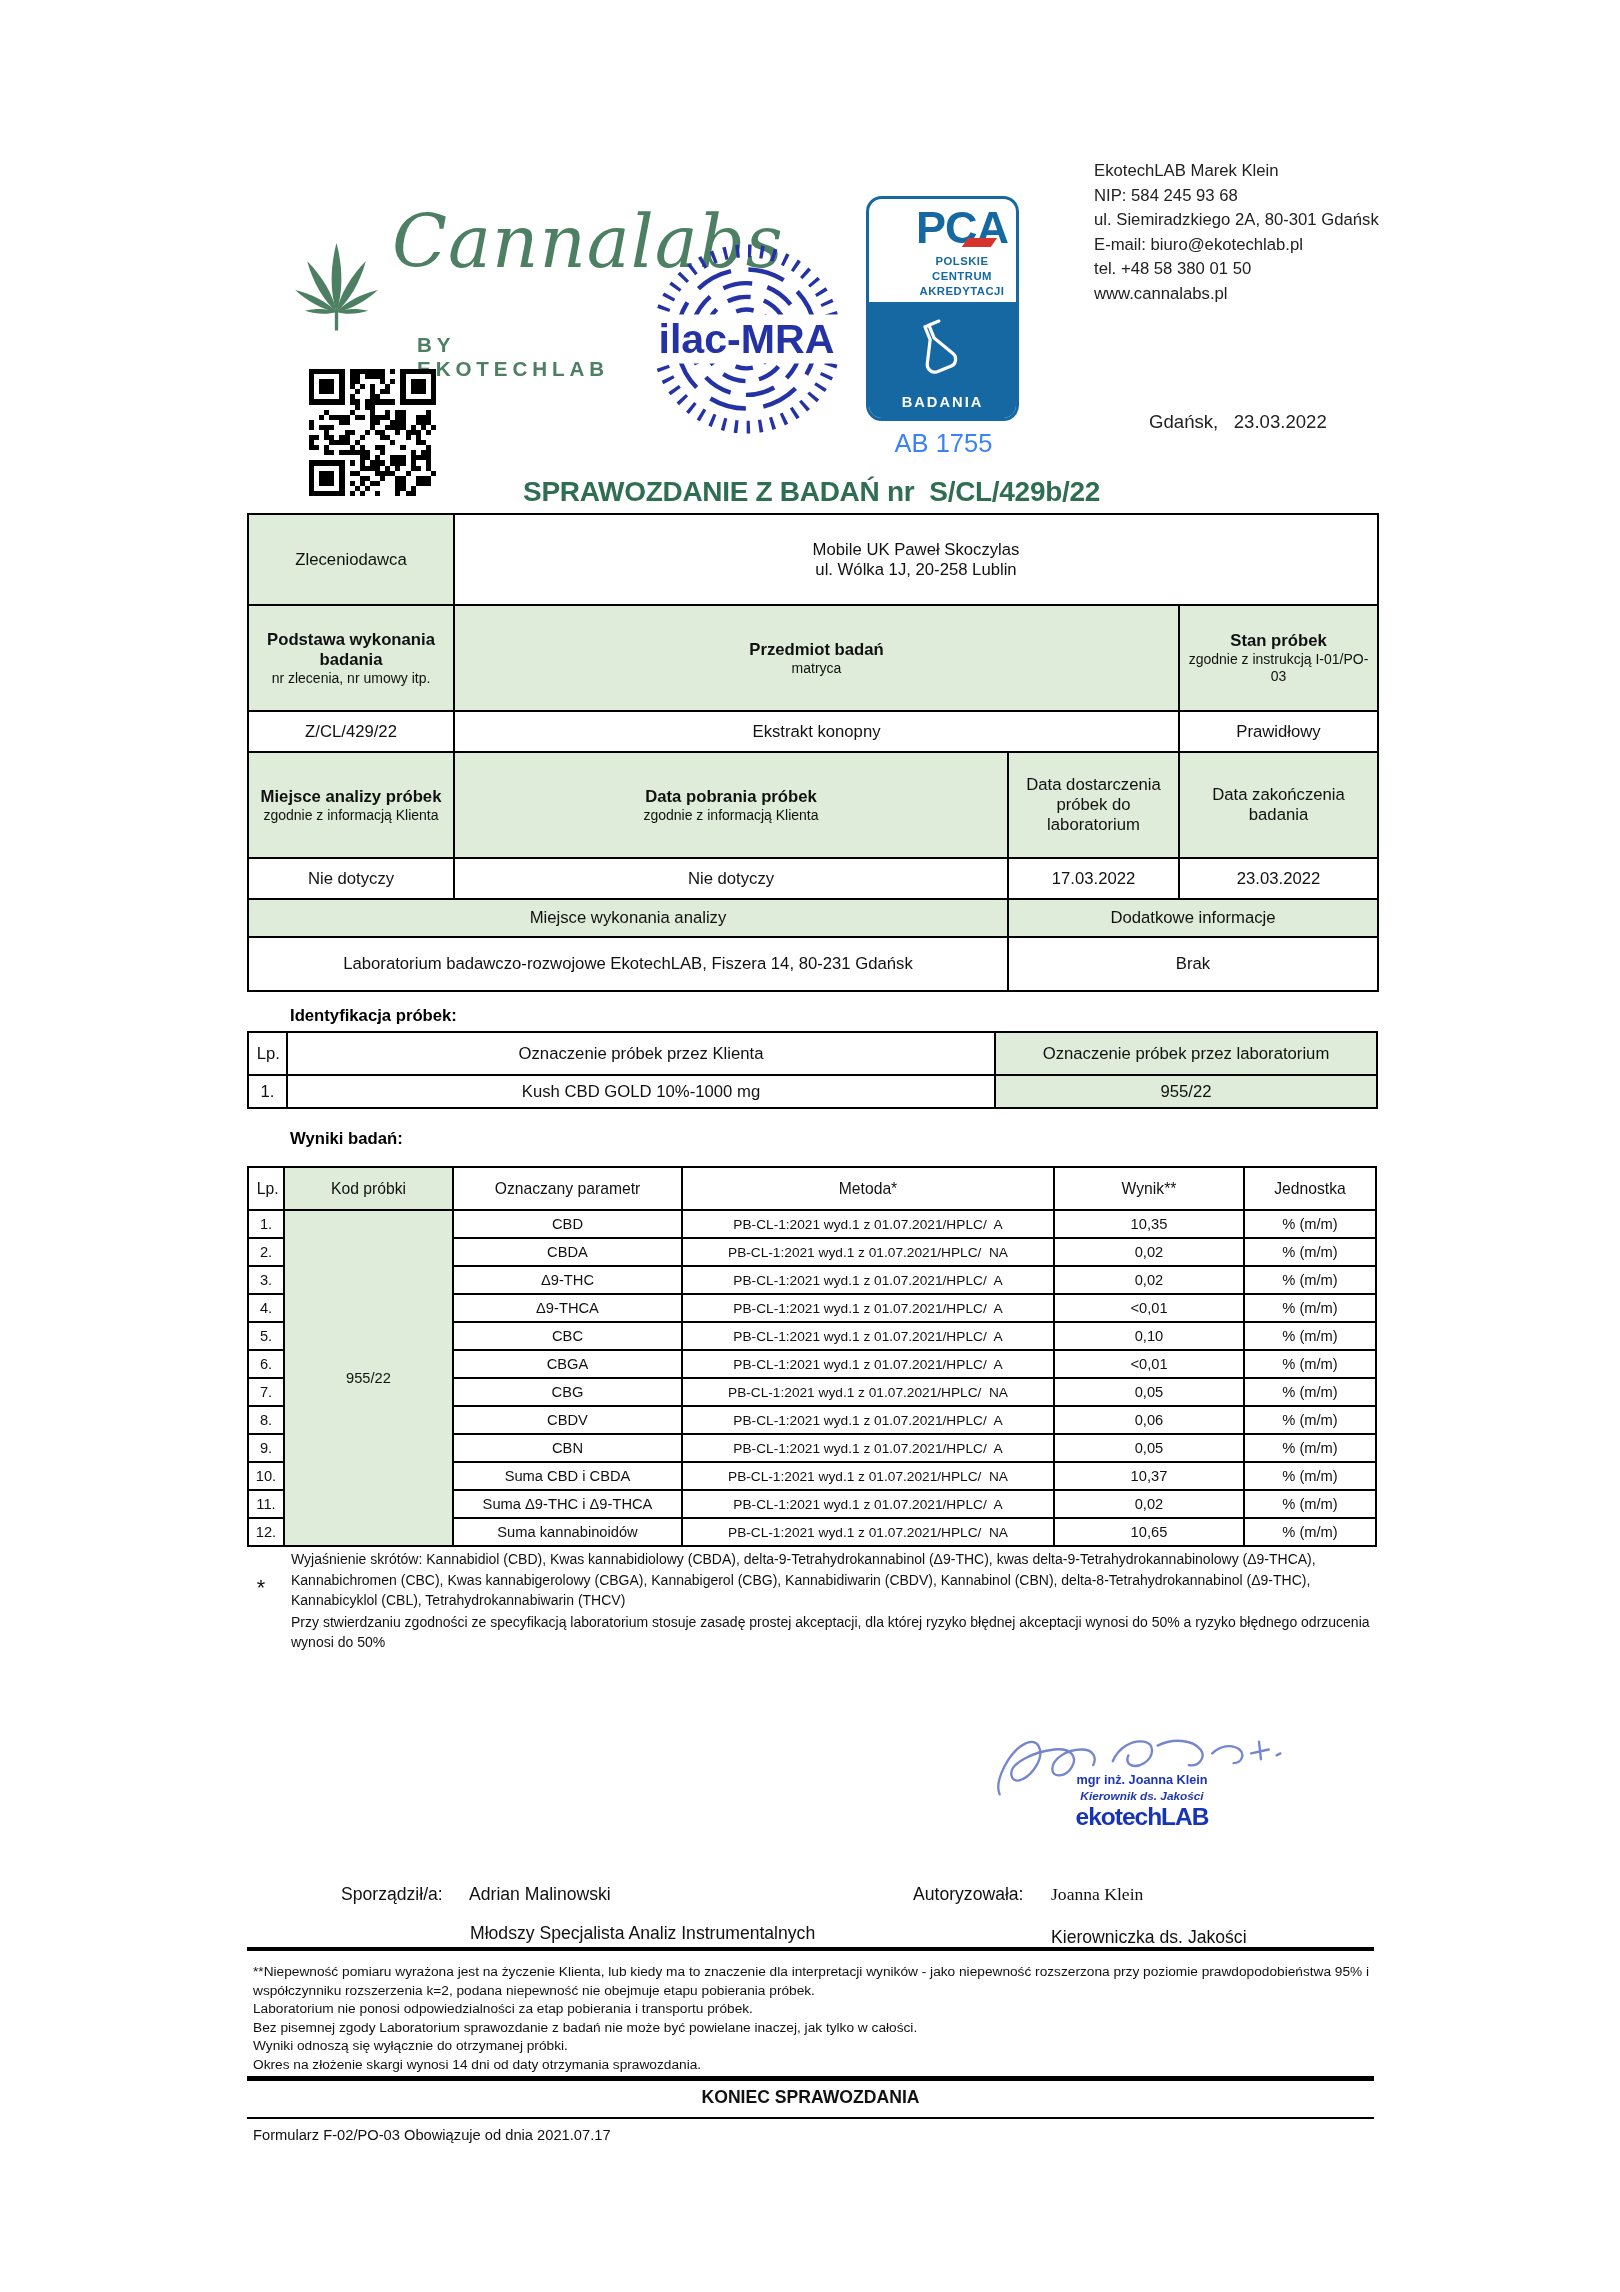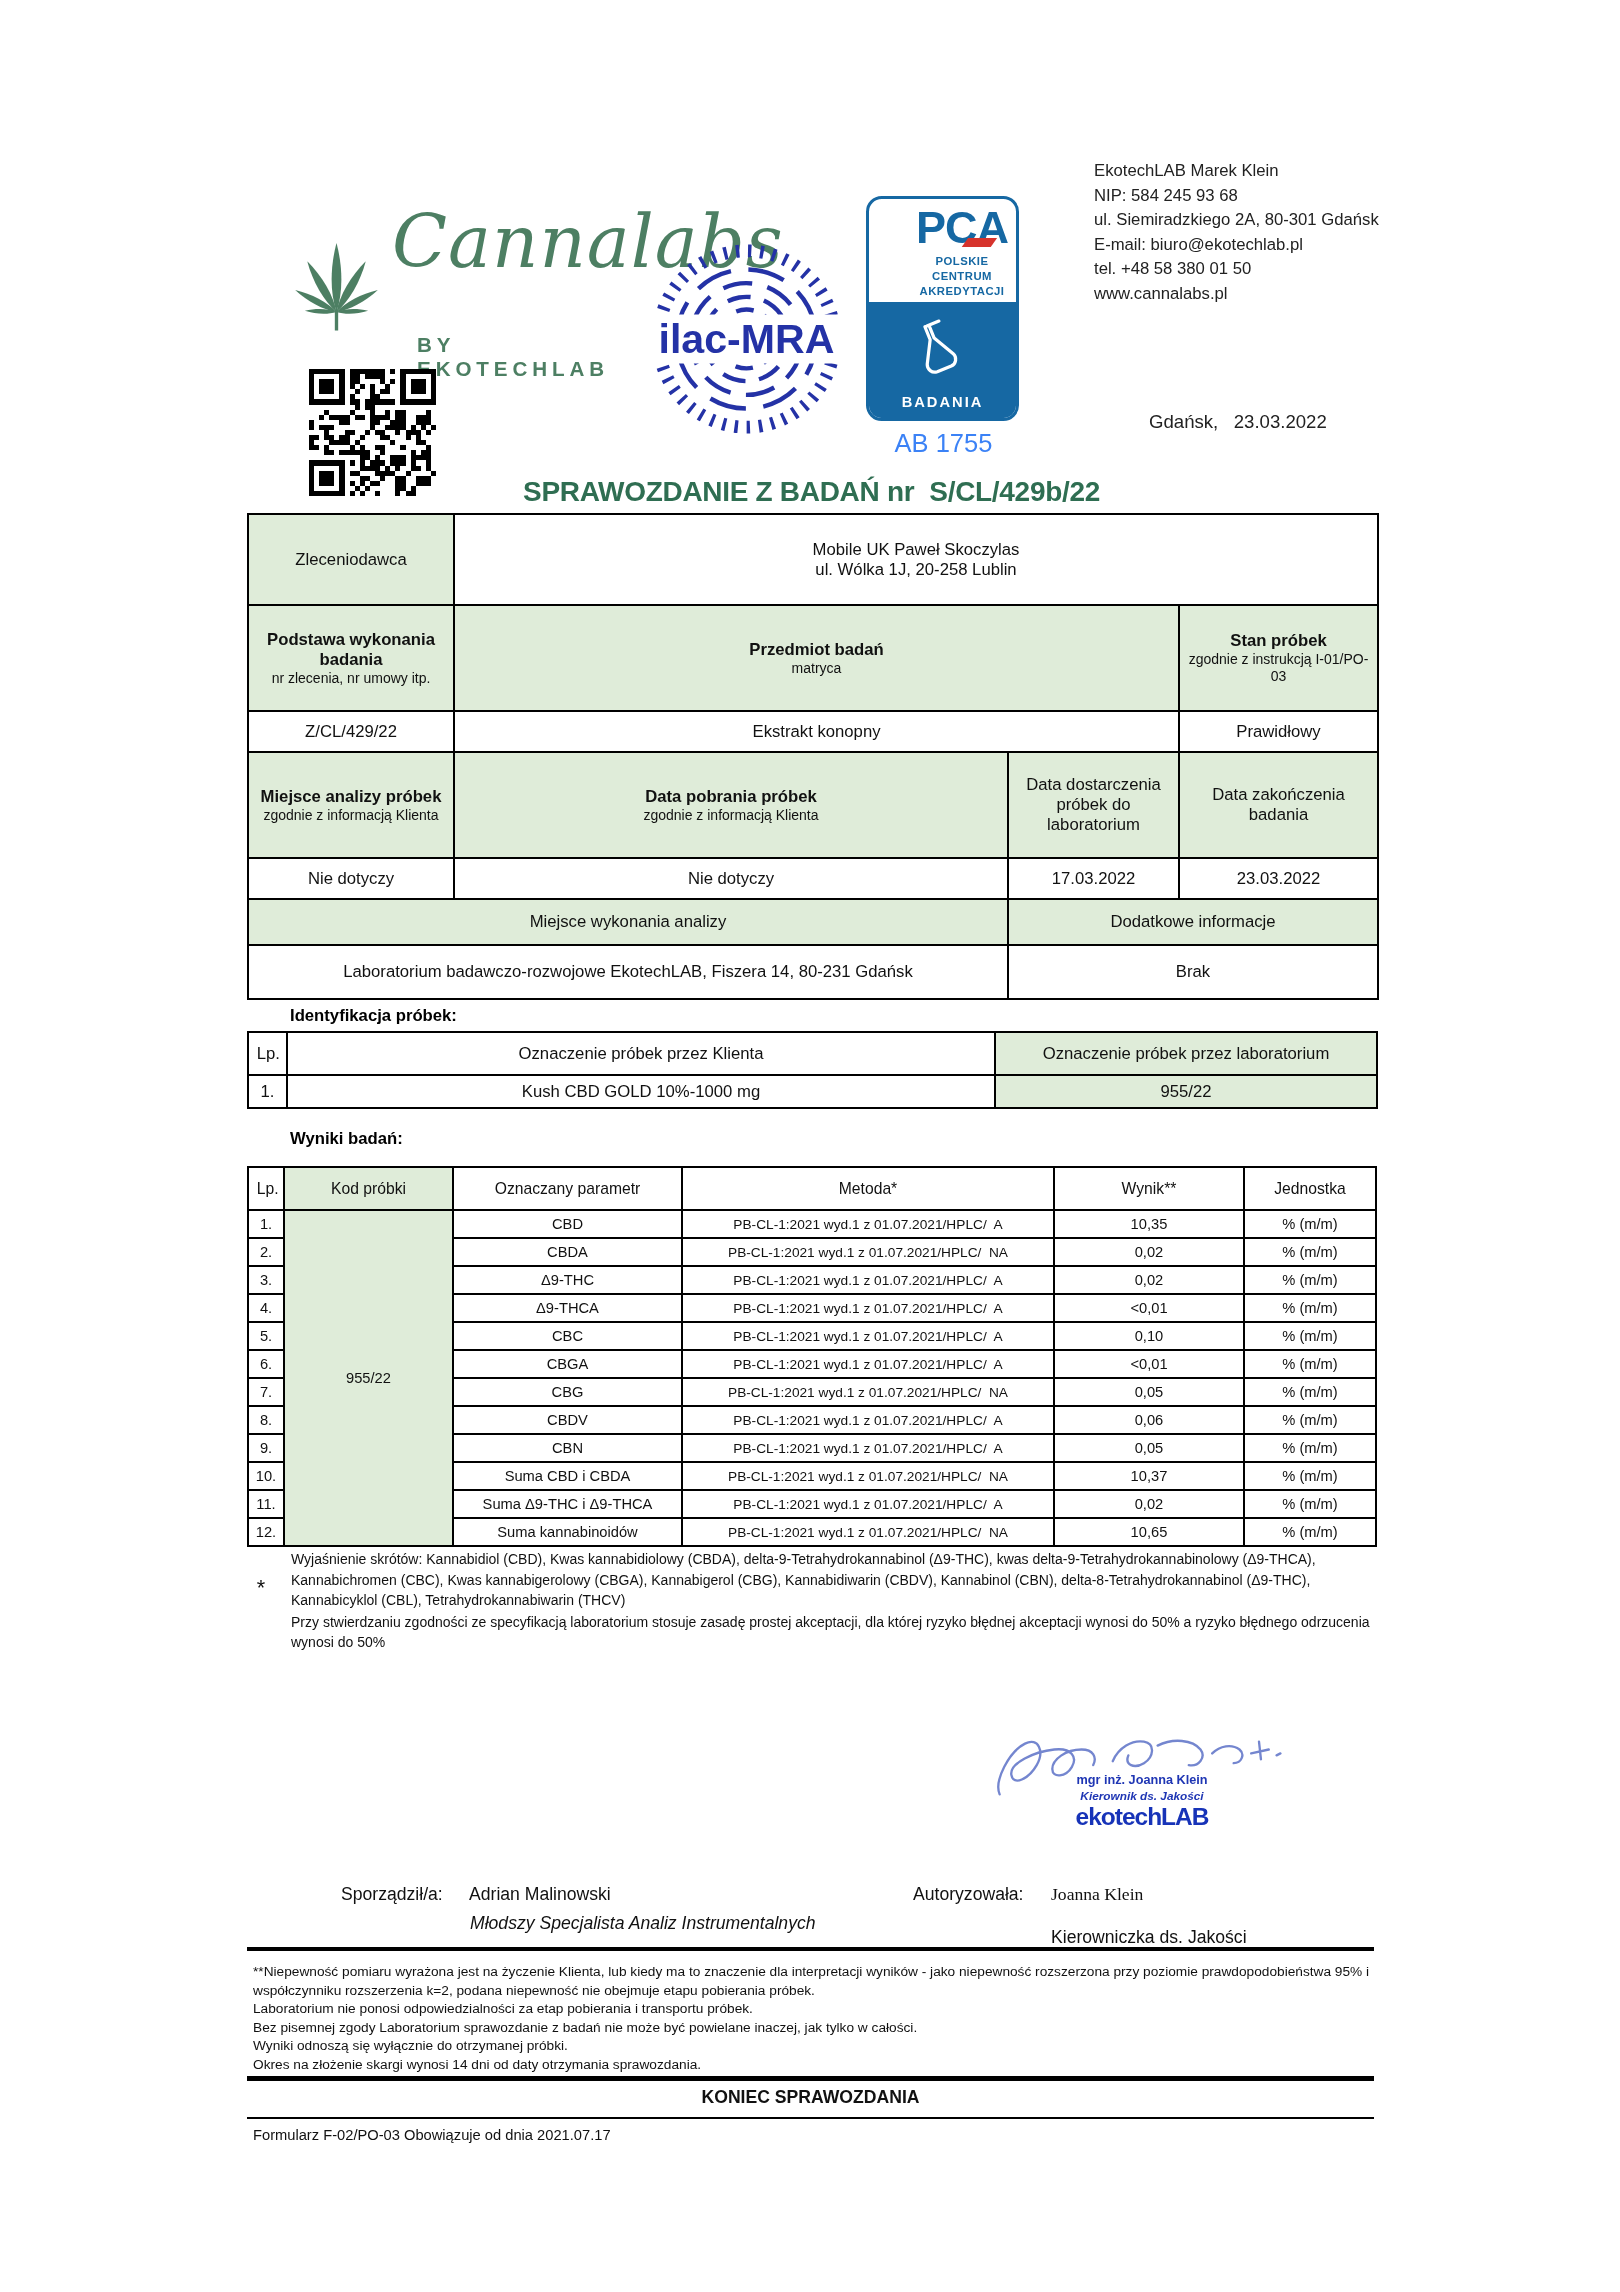--- a/index.html
+++ b/index.html
@@ -59,21 +59,21 @@
   
   .sig-block { position:absolute; left:985px; top:1730px; width:314px; height:108px; }
   .sig-squiggle { position:absolute; left:0; top:0; }
   .sig-name { position:absolute; left:0; top:43px; width:100%; text-align:center; font-size:12.7px; font-weight:bold; color:#1f36b4; }
   .sig-role { position:absolute; left:0; top:59px; width:100%; text-align:center; font-size:11.8px; font-style:italic; font-weight:bold; color:#1f36b4; }
   .sig-logo { position:absolute; left:0; top:73px; width:100%; text-align:center; font-size:24.5px; font-weight:bold; color:#1733b8; letter-spacing:-1px; }
 
   .people { position:absolute; left:0; top:1884px; width:1620px; height:69px; font-size:17.6px; }
   .p-prep-label { position:absolute; left:341px; top:0; }
   .p-prep-name { position:absolute; left:469px; top:0; }
-  .p-prep-role { position:absolute; left:470px; top:29px;font-style:italic; }
+  .p-prep-role { position:absolute; left:470px; top:39px; }
   .p-auth-label { position:absolute; left:913px; top:0; }
   .p-auth-name { position:absolute; left:1051px; top:0; font-family:"Liberation Serif", serif; }
   .p-auth-role { position:absolute; left:1051px; top:43px; }
 
   .rule { position:absolute; left:247px; width:1127px; background:#000; }
   .rule-1 { top:1947px; height:3.9px; }
   .rule-2 { top:2076px; height:4.9px; }
   .rule-3 { top:2117px; height:2px; }
 
   .footer-notes { position:absolute; left:253px; top:1963px; width:1117px; font-size:13.7px; line-height:18.6px; color:#111; }
@@ -423,21 +423,21 @@
       </td>
       <td class="green b">Data dostarczenia próbek do laboratorium</td>
       <td class="green b">Data zakończenia badania</td>
     </tr>
     <tr style="height:41px">
       <td>Nie dotyczy</td>
       <td>Nie dotyczy</td>
       <td>17.03.2022</td>
       <td>23.03.2022</td>
     </tr>
-    <tr style="height:46px">
+    <tr style="height:38px">
       <td colspan="2" class="green b">Miejsce wykonania analizy</td>
       <td colspan="2" class="green b">Dodatkowe informacje</td>
     </tr>
     <tr style="height:54px">
       <td colspan="2">Laboratorium badawczo-rozwojowe EkotechLAB, Fiszera 14, 80-231 Gdańsk</td>
       <td colspan="2">Brak</td>
     </tr>
   </tbody>
     </table>
 

